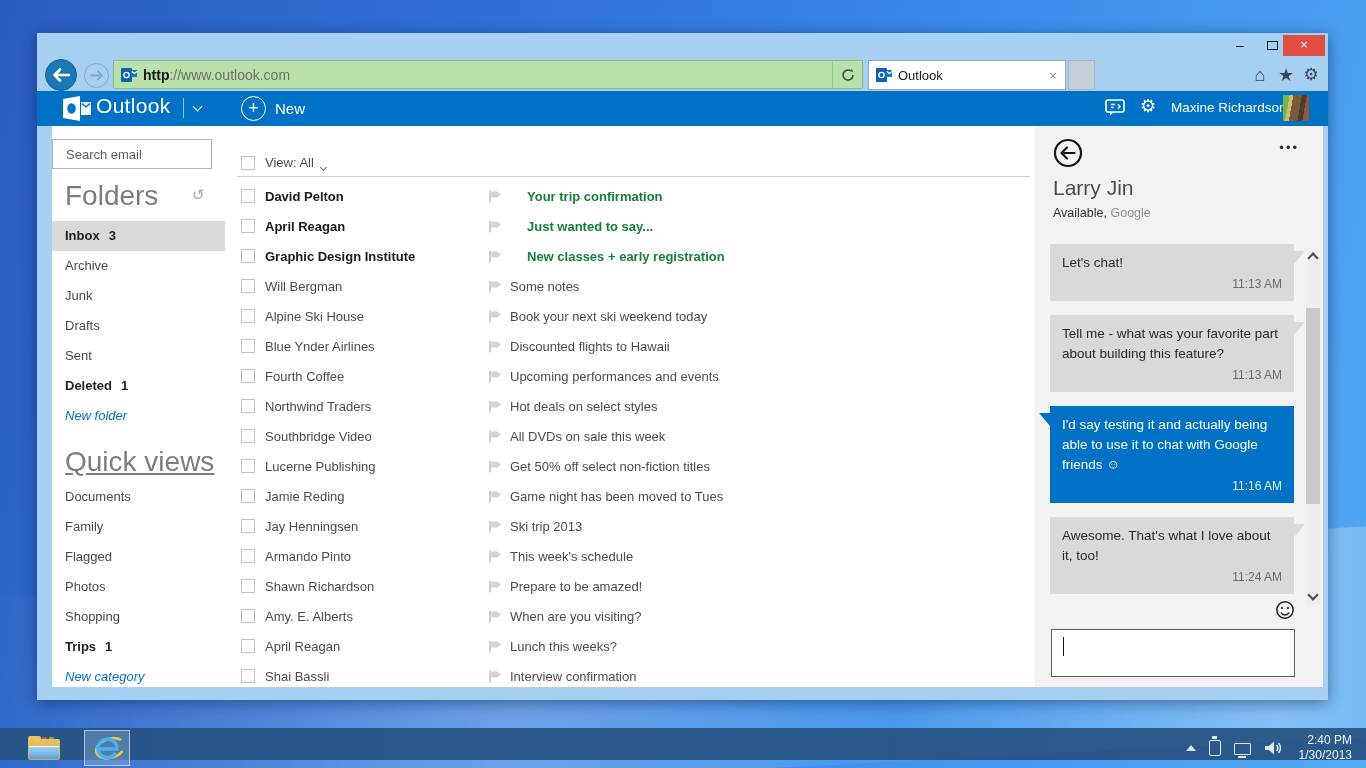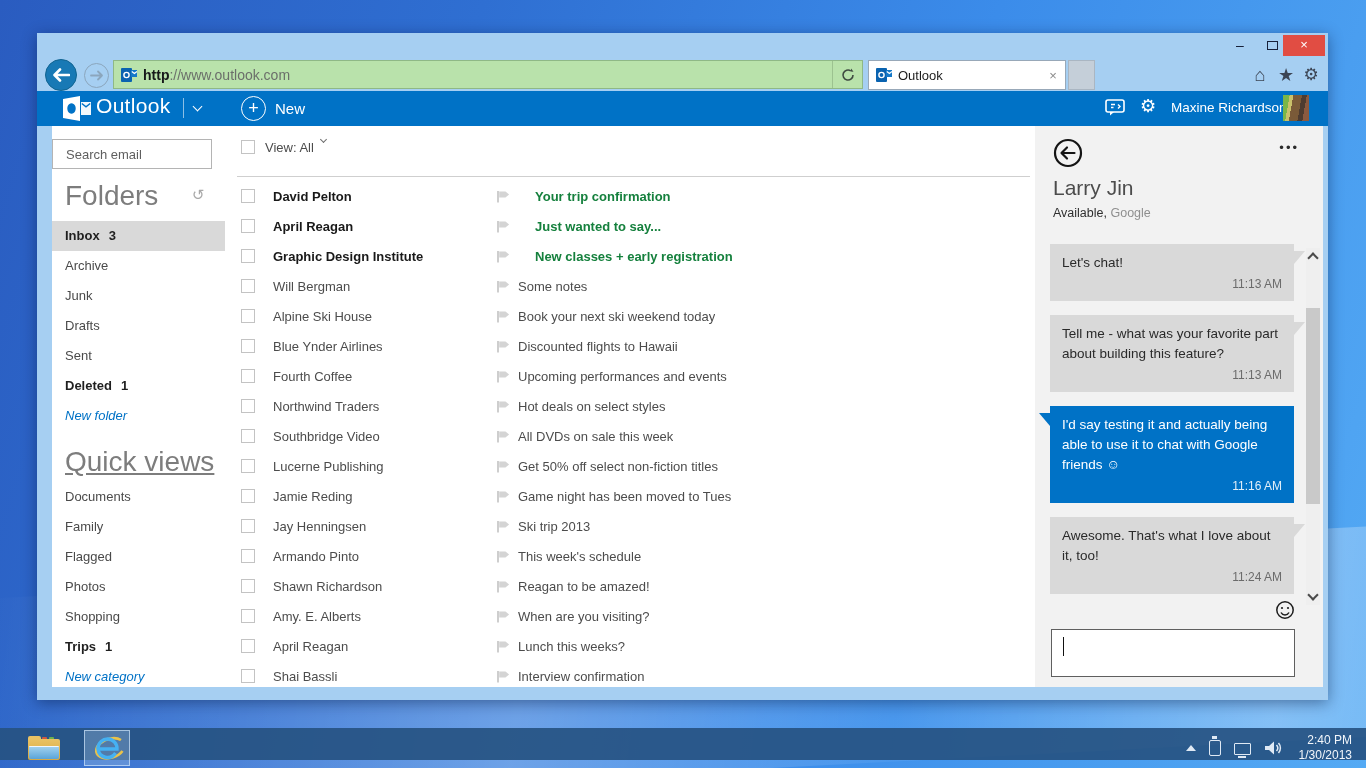--- a/index.html
+++ b/index.html
@@ -65,30 +65,30 @@
   #folders-refresh { position:absolute; left:140px; top:60px; font-size:15px; color:#a9a9a9; transform:scaleX(-1); }
   .side-list { position:absolute; left:0; width:173px; }
   #side-list-0 { top:86px; } #side-list-1 { top:356px; }
   .side-item { height:30px; line-height:30px; padding-left:13px; color:#4a4a4a; font-size:13px; cursor:default; }
   .side-item.bold { font-weight:bold; color:#1f1f1f; }
   .side-item.selected { background:#d9d9d9;margin-top:9px; }
   .side-item.link { color:#0072c6;font-style:italic; }
   .side-item .count { margin-left:9px; }
   
   #maillist { position:absolute; left:173px; top:0; width:810px; height:561px; background:#fff; }
-  #viewrow { position:absolute; left:0; top:14px; height:30px; width:100%; display:flex; align-items:flex-start; color:#4c4c4c; }
+  #viewrow { position:absolute; left:0; top:14px; height:30px; width:100%; display:flex; align-items:flex-end; color:#4c4c4c; }
   .cb { display:inline-block; width:14px; height:14px; border:1px solid #c3c3c3; background:#fff; flex:0 0 auto; }
   #viewrow .cb { margin-left:16px; }
   #view-label { margin-left:10px; }
   #view-chev { margin-left:7px; width:5px; height:5px; border-width:1.4px; color:#6e6e6e; margin-top:-3px; }
   #mail-divider { position:absolute; left:12px; top:50px; width:793px; height:1px; background:#cfcfcf; }
   #mail-rows { position:absolute; left:0; top:55px; width:100%; }
   .mail-row { height:30px; display:flex; align-items:center; }
   .mail-row .cb { margin-left:16px; }
-  .mail-row .sender { margin-left:18px; width:223px; color:#4c4c4c; white-space:nowrap; overflow:hidden; }
+  .mail-row .sender { margin-left:10px; width:223px; color:#4c4c4c; white-space:nowrap; overflow:hidden; }
   .mail-row .flag { width:16px; display:flex; flex:0 0 auto; margin-right:6px; }
   .mail-row .subject { color:#4c4c4c; white-space:nowrap; overflow:hidden; }
   .mail-row.unread .sender { font-weight:bold; color:#191919; }
   .mail-row.unread .subject { font-weight:bold; color:#15803d;margin-left:17px; }
   
   #chat { position:absolute; left:983px; top:0; width:288px; height:561px; background:#f2f2f2; }
   #chat-back { position:absolute; left:18px; top:12px; width:30px; height:30px; }
   #chat-menu { position:absolute; right:24px; top:14px; color:#2b2b2b; font-size:13px; letter-spacing:2px; }
   #chat-name { position:absolute; left:18px; top:50px; font-size:21px; font-weight:300; color:#4c4c4c; }
   #chat-status { position:absolute; left:18px; top:80px; font-size:12.5px; color:#2f2f2f; }
@@ -396,21 +396,21 @@
             </div>
             <div class="mail-row">
               <span class="cb"></span>
               <span class="sender">Shawn Richardson</span>
               <span class="flag">
                 <svg width="15" height="13" viewBox="0 0 15 13">
                   <path d="M2 1 v11.5" stroke="#c2c2c2" stroke-width="1.6"></path>
                   <path d="M3.2 1.6 h6.3 l3.6 3 -3.6 3 H3.2 z" fill="#d4d4d4"></path>
                 </svg>
               </span>
-              <span class="subject">Reagan to be amazed!</span>
+              <span class="subject">Prepare to be amazed!</span>
             </div>
             <div class="mail-row">
               <span class="cb"></span>
               <span class="sender">Amy. E. Alberts</span>
               <span class="flag">
                 <svg width="15" height="13" viewBox="0 0 15 13">
                   <path d="M2 1 v11.5" stroke="#c2c2c2" stroke-width="1.6"></path>
                   <path d="M3.2 1.6 h6.3 l3.6 3 -3.6 3 H3.2 z" fill="#d4d4d4"></path>
                 </svg>
               </span>

